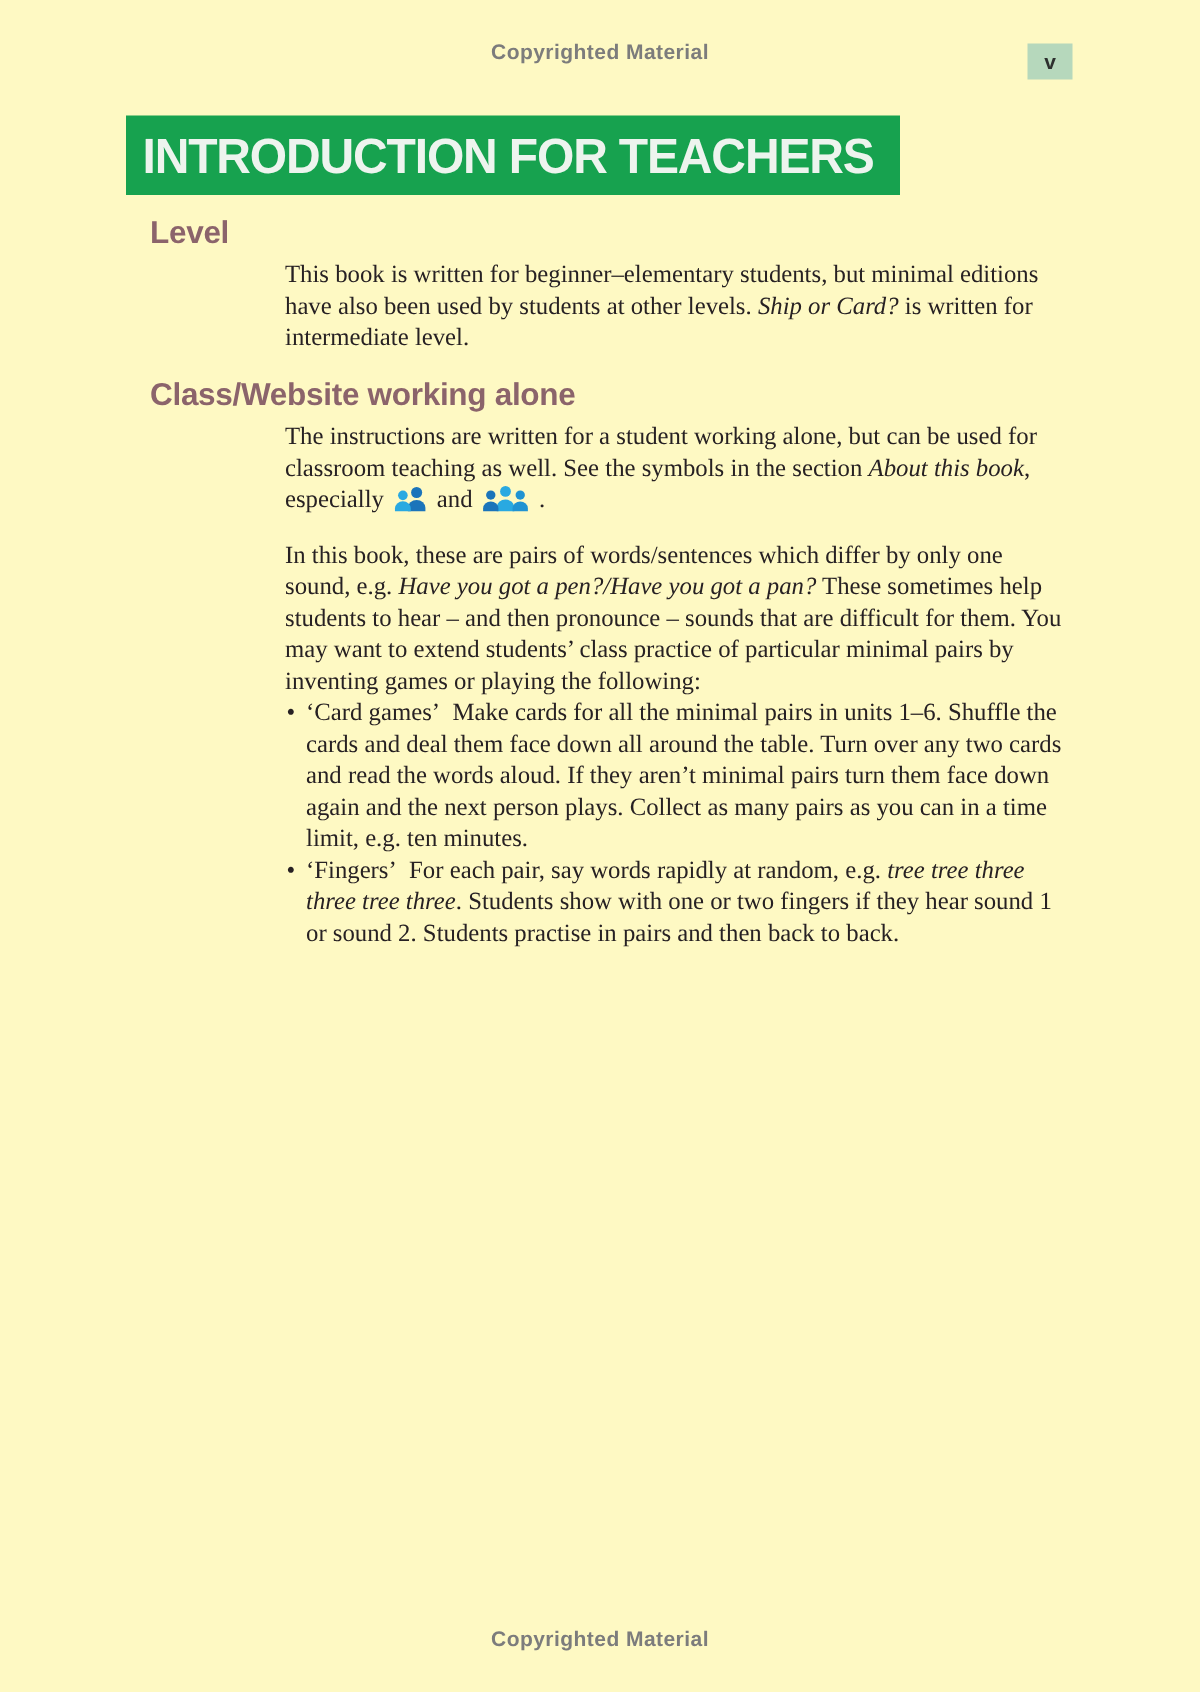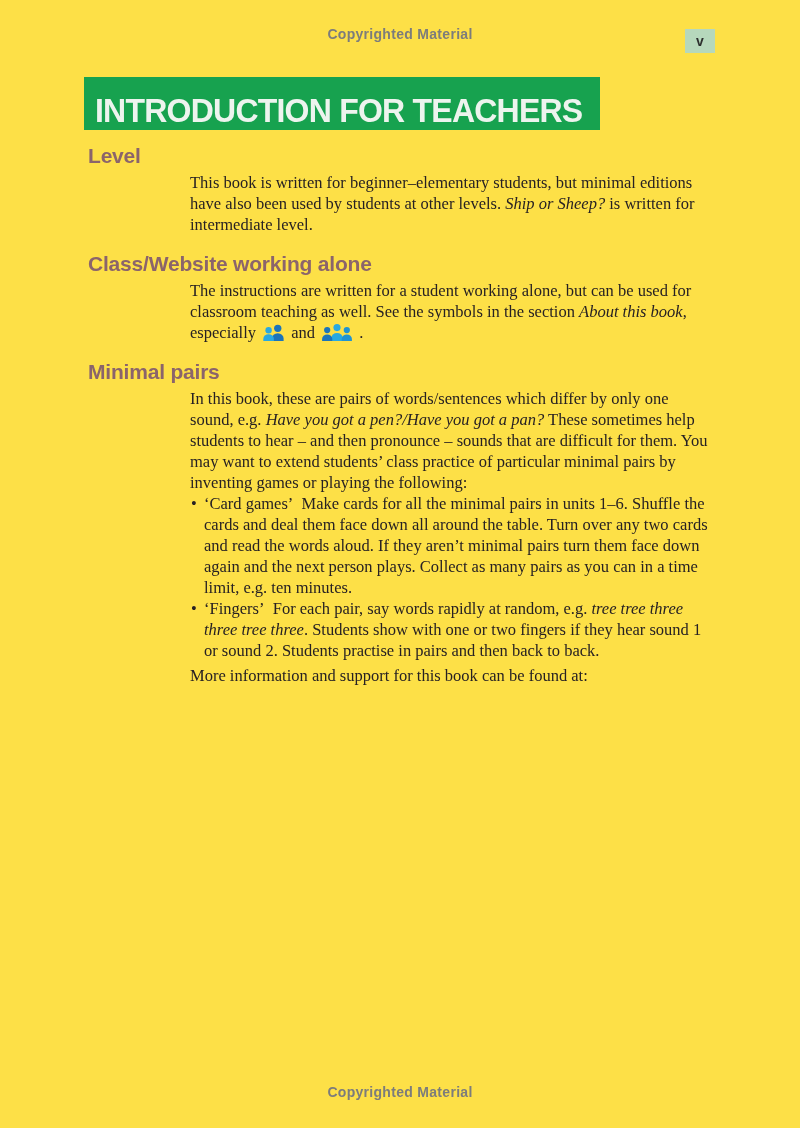--- a/index.html
+++ b/index.html
@@ -9,50 +9,50 @@
     --badge-green:#b6d8bc;
     --badge-text:#2d302e;
     --text-dark:#272123;
     --copyright-gray:#7c7c7c;
     --icon-blue-light:#29a9e1;
     --icon-blue-dark:#1b74ba;
     --icon-blue-mid:#2093d2;
   }
   html,body{margin:0;padding:0;background:#ffffff;}
   .page{
-    position:relative;width:800px;height:1128px;background:#fde047;
+    position:relative;width:800px;height:1128px;background:#fef9c3;
     font-family:"Liberation Serif",serif;color:var(--text-dark);
     overflow:hidden;
   }
   .copyright{
     position:absolute;left:0;width:100%;text-align:center;
     font-family:"Liberation Sans",sans-serif;font-weight:bold;
     font-size:14px;color:var(--copyright-gray);letter-spacing:.3px;
   }
   .copyright.top{top:26px;}
   .copyright.bottom{top:1084px;}
   .page-badge{
     position:absolute;left:685px;top:29px;width:30px;height:24px;
     background:var(--badge-green);color:var(--badge-text);
     font-family:"Liberation Sans",sans-serif;font-weight:bold;
     font-size:14px;line-height:24px;text-align:center;
   }
   .banner{
     position:absolute;left:84px;top:77px;width:516px;height:53px;
     background:var(--banner-green);box-sizing:border-box;padding-left:11px;
-    display:flex;align-items:flex-end;
+    display:flex;align-items:center;
   }
   .banner .banner-title{
     font-family:"Liberation Sans",sans-serif;font-weight:bold;
     font-size:33px;letter-spacing:-.8px;color:var(--banner-text);
     white-space:nowrap;transform:scaleX(.97);transform-origin:left center;
   }
   .content{position:absolute;left:84px;top:143px;width:632px;}
   .sec-heading{
-    margin:0 0 3px 4px;font-family:"Liberation Sans",sans-serif;
+    margin:0 0 3px 16px;font-family:"Liberation Sans",sans-serif;
     font-weight:bold;font-size:21px;line-height:26px;
     color:var(--heading-maroon);letter-spacing:-.2px;
   }
   .sec-body{
     margin:3px 0 16px 106px;width:524px;
     font-size:16.5px;line-height:21px;color:var(--text-dark);
   }
   .sec-body.tight{margin-bottom:0;}
   .bullets{
     list-style:none;margin:0 0 4px 106px;padding:0;width:524px;
@@ -74,21 +74,21 @@
   <div class="page-badge">v</div>
 
   <div class="banner">
     <span class="banner-title">INTRODUCTION FOR TEACHERS</span>
   </div>
 
   <div class="content">
 
     <section>
       <h2 class="sec-heading">Level</h2>
-      <p class="sec-body"><span>This book is written for beginner–elementary students, but minimal editions have also been used by students at other levels. </span><span class="it">Ship or Sheep?</span><span> is written for intermediate level.</span></p>
+      <p class="sec-body"><span>This book is written for beginner–elementary students, but minimal editions have also been used by students at other levels. </span><span class="it">Ship or Card?</span><span> is written for intermediate level.</span></p>
     </section>
 
     <section>
       <h2 class="sec-heading">Class/Website working alone</h2>
       <p class="sec-body"><span>The instructions are written for a student working alone, but can be used for classroom teaching as well. See the symbols in the section </span><span class="it">About this book</span><span>, especially </span><span class="inline-icon">
   <svg viewBox="0 0 26 18" width="25" height="17" aria-hidden="true">
     <g style="fill:var(--icon-blue-dark)">
       <circle cx="17.5" cy="4.6" r="3.9"></circle>
       <path d="M11.3 18 v-2.6 a6.2 5.6 0 0 1 12.4 0 V18 z"></path>
     </g>
@@ -109,29 +109,28 @@
     </g>
     <g style="fill:var(--icon-blue-mid)">
       <circle cx="28.4" cy="6.4" r="3.3"></circle>
       <path d="M23 18 v-2.2 a5.4 4.8 0 0 1 10.8 0 V18 z"></path>
     </g>
   </svg>
 </span><span> .</span></p>
     </section>
 
     <section>
-      <h2 class="sec-heading">Minimal pairs</h2>
       <p class="sec-body tight"><span>In this book, these are pairs of words/sentences which differ by only one sound, e.g. </span><span class="it">Have you got a pen?/Have you got a pan?</span><span> These sometimes help students to hear – and then pronounce – sounds that are difficult for them. You may want to extend students’ class practice of particular minimal pairs by inventing games or playing the following:</span></p>
       <ul class="bullets">
         <li><span>‘Card games’ Make cards for all the minimal pairs in units 1–6. Shuffle the cards and deal them face down all around the table. Turn over any two cards and read the words aloud. If they aren’t minimal pairs turn them face down again and the next person plays. Collect as many pairs as you can in a time limit, e.g. ten minutes.</span></li>
         <li><span>‘Fingers’ For each pair, say words rapidly at random, e.g. </span><span class="it">tree tree three three tree three</span><span>. Students show with one or two fingers if they hear sound 1 or sound 2. Students practise in pairs and then back to back.</span></li>
       </ul>
     </section>
 
     <section>
-      <p class="sec-body"><span>More information and support for this book can be found at:</span><br></p>
+      <p class="sec-body"><br></p>
     </section>
 
   </div>
 
   <div class="copyright bottom">Copyrighted Material</div>
 
 </div>
 
 </body></html>

